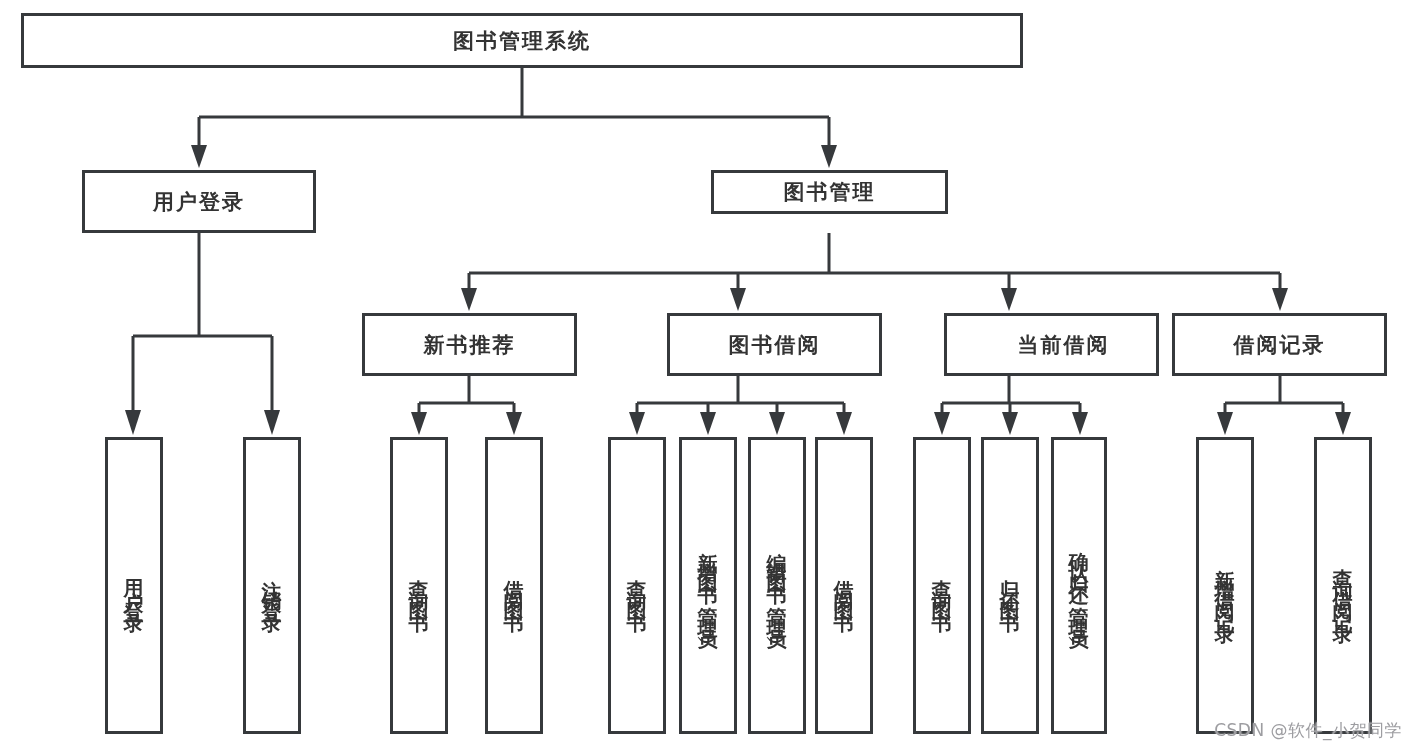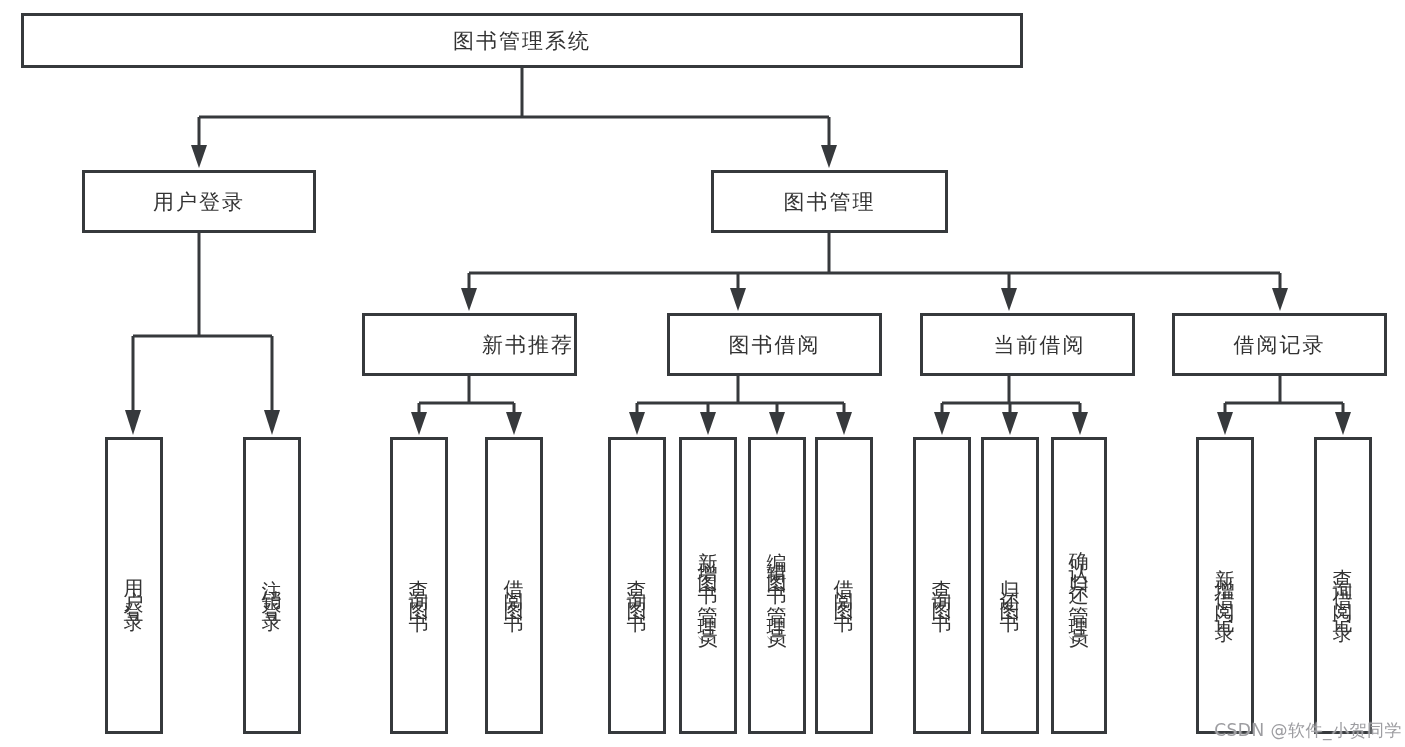--- a/index.html
+++ b/index.html
@@ -15,20 +15,21 @@
   .connectors { position: absolute; left: 0; top: 0; z-index: 1; }
   .node {
     position: absolute;
     background: #ffffff;
     border: 3px solid #36393c;
     box-sizing: border-box;
     display: flex;
     align-items: center;
     justify-content: center;
     z-index: 2;
+    font-weight: bold;
   }
   .h-label {
     font-size: 21px;
     letter-spacing: 2px;
     white-space: nowrap;
     color: #333333;
   }
   .v-label {
     writing-mode: vertical-rl;
     text-orientation: mixed;
@@ -46,25 +47,25 @@
     letter-spacing: 0.5px;
     color: #9d9da1;
     text-shadow: 0 0 2px #ffffff;
     z-index: 5;
     white-space: nowrap;
     margin-left: 48px;
   }
   
   .n-root  { left: 21px;   top: 13px;  width: 1002px; height: 55px; }
   .n-l2a   { left: 82px;   top: 170px; width: 234px;  height: 63px; }
-  .n-l2b   { left: 711px;  top: 170px; width: 237px;  height: 63px; }
+  .n-l2b   { left: 711px;  top: 170px; width: 237px;  height: 44px; }
   .n-l3    { top: 313px; width: 215px; height: 63px; }
-  .n-l3a   { left: 362px; justify-content: flex-end; }
+  .n-l3a   { left: 362px; }
   .n-l3b   { left: 631px; margin-left: 36px; }
-  .n-l3c   { left: 920px; padding-left: 24px; }
+  .n-l3c   { left: 944px; padding-left: 24px; }
   .n-l3d   { left: 1172px; align-items: center; }
   .leaf    { top: 437px; width: 58px; height: 297px; }
   .n-a1 { left: 105px; }  .n-a2 { left: 243px; }
   .n-b1 { left: 390px; }  .n-b2 { left: 485px; }
   .n-c1 { left: 608px; }  .n-c2 { left: 679px; }  .n-c3 { left: 748px; }  .n-c4 { left: 815px; }
   .n-d1 { left: 913px; }  .n-d2 { left: 981px; }  .n-d3 { left: 1051px; width: 56px; }
   .n-e1 { left: 1196px; } .n-e2 { left: 1314px; }
 </style>
 </head>
 <body>

